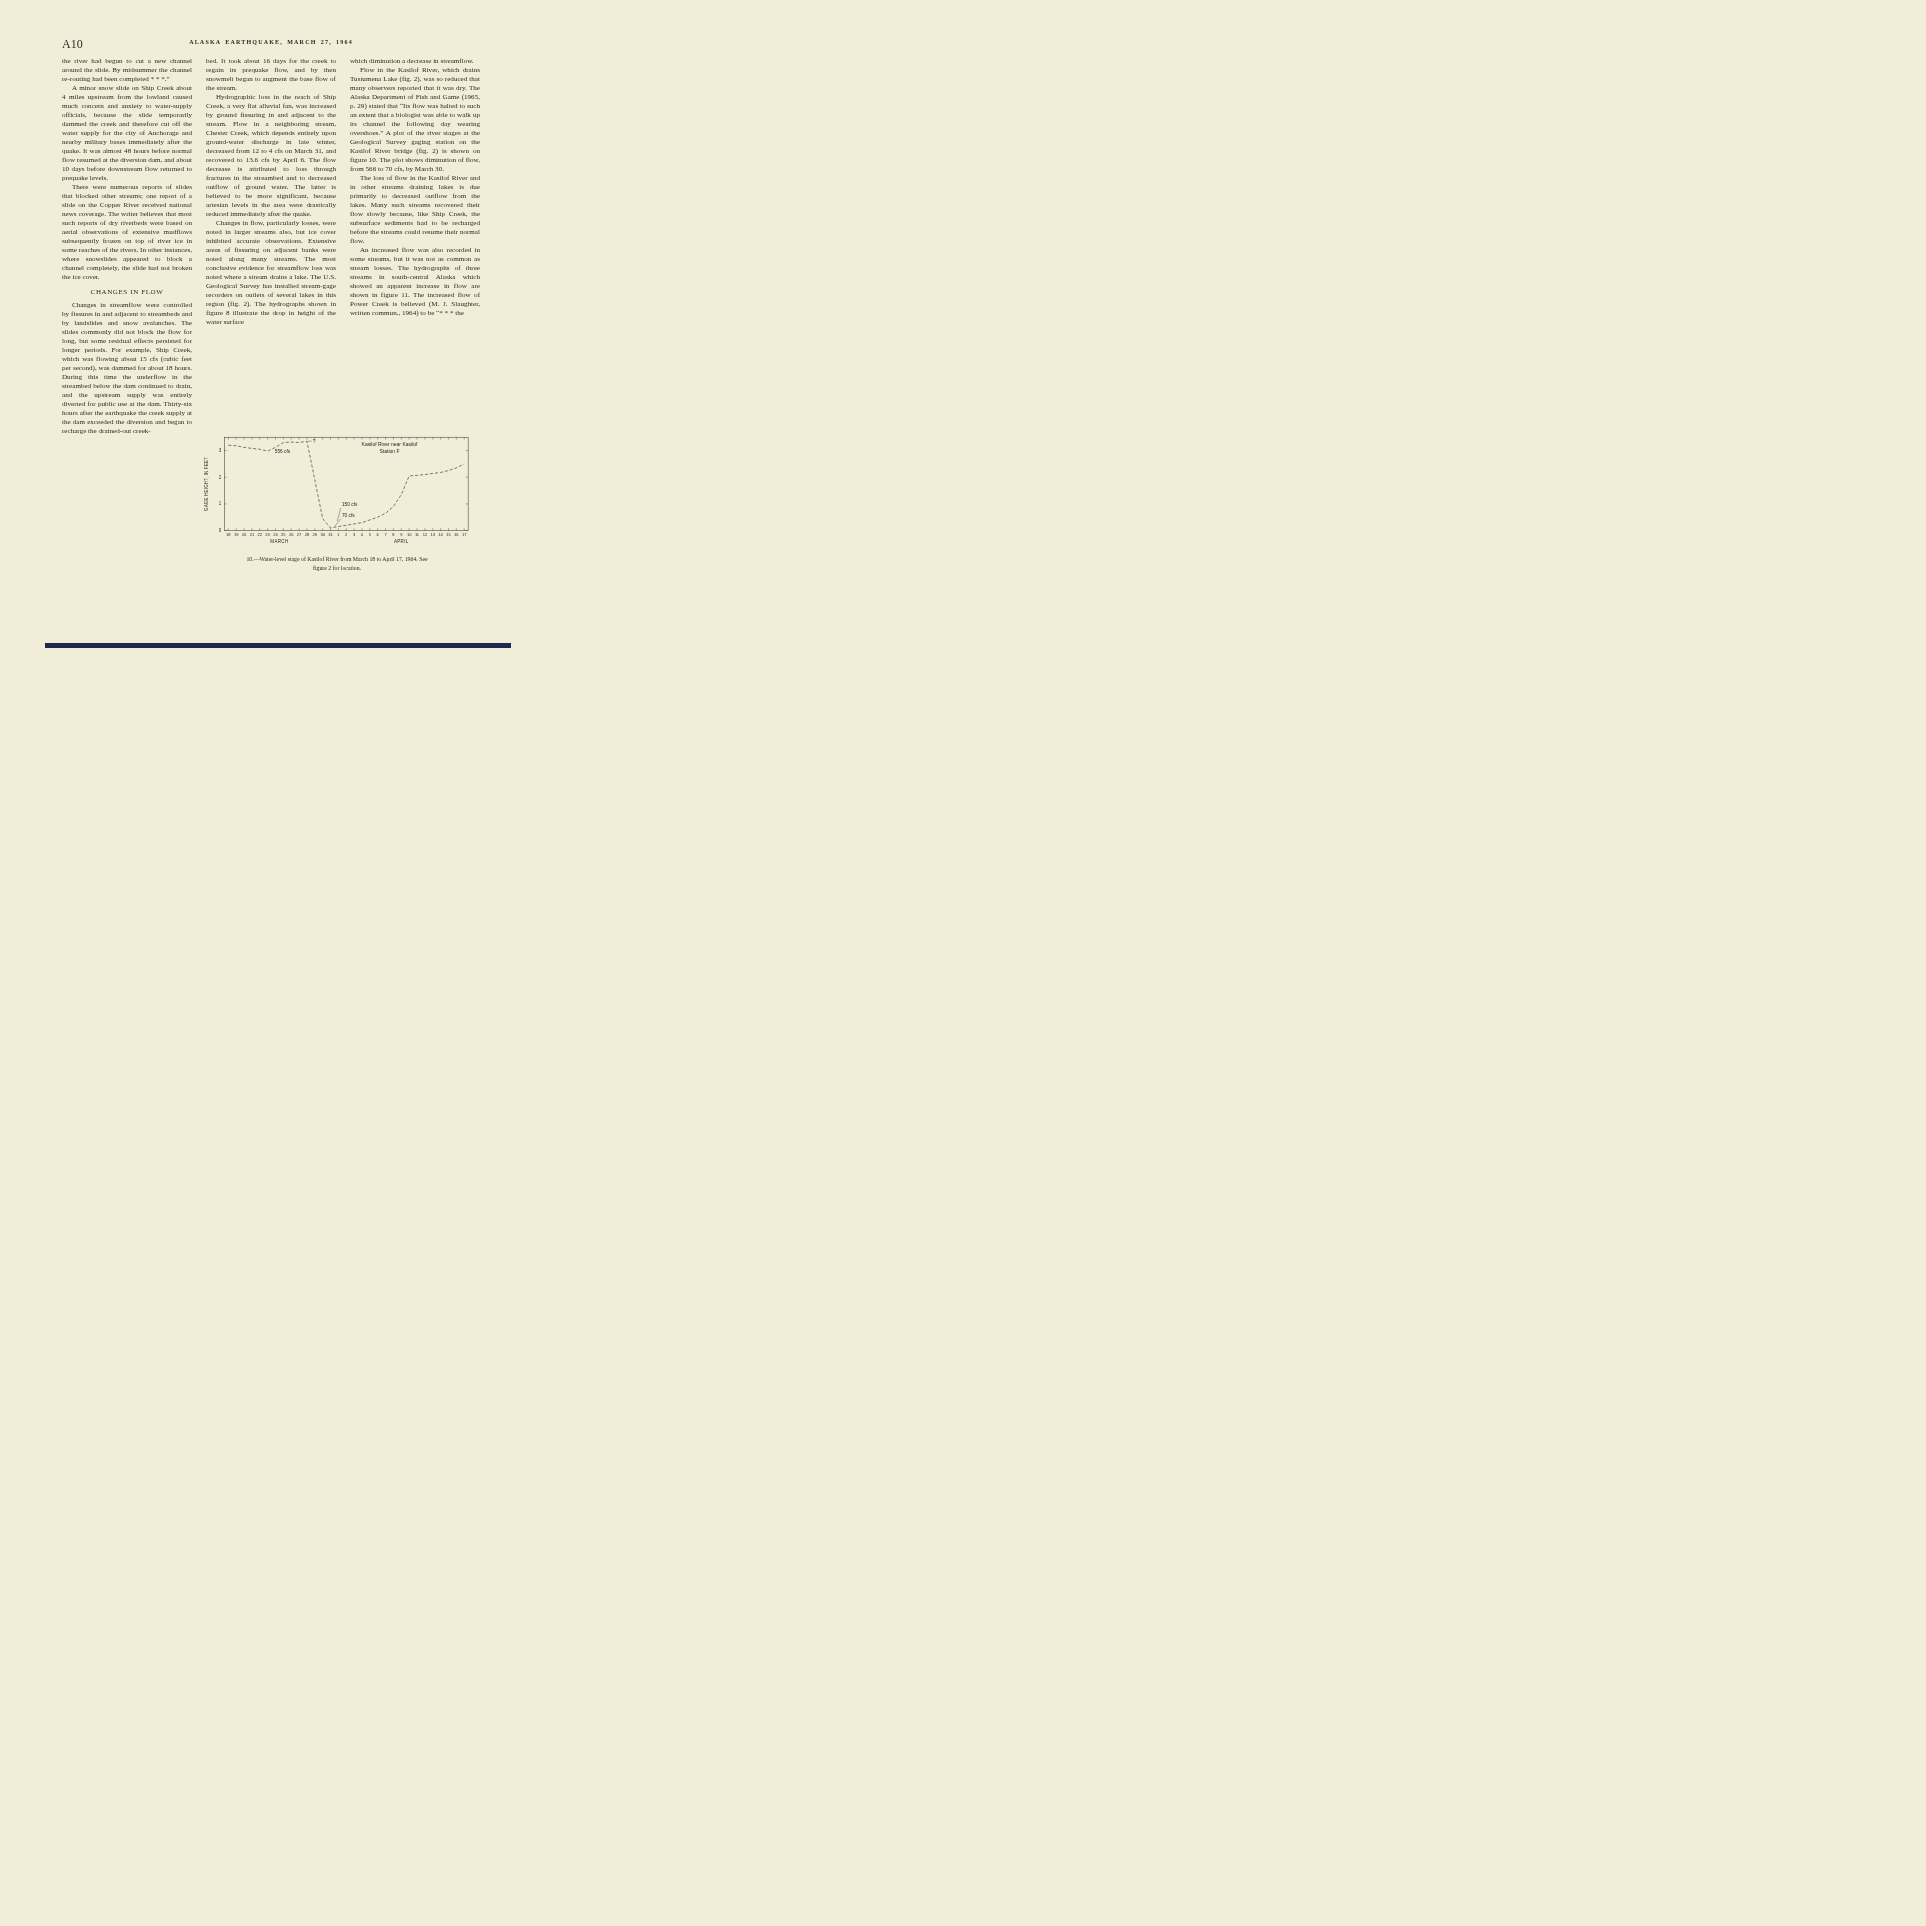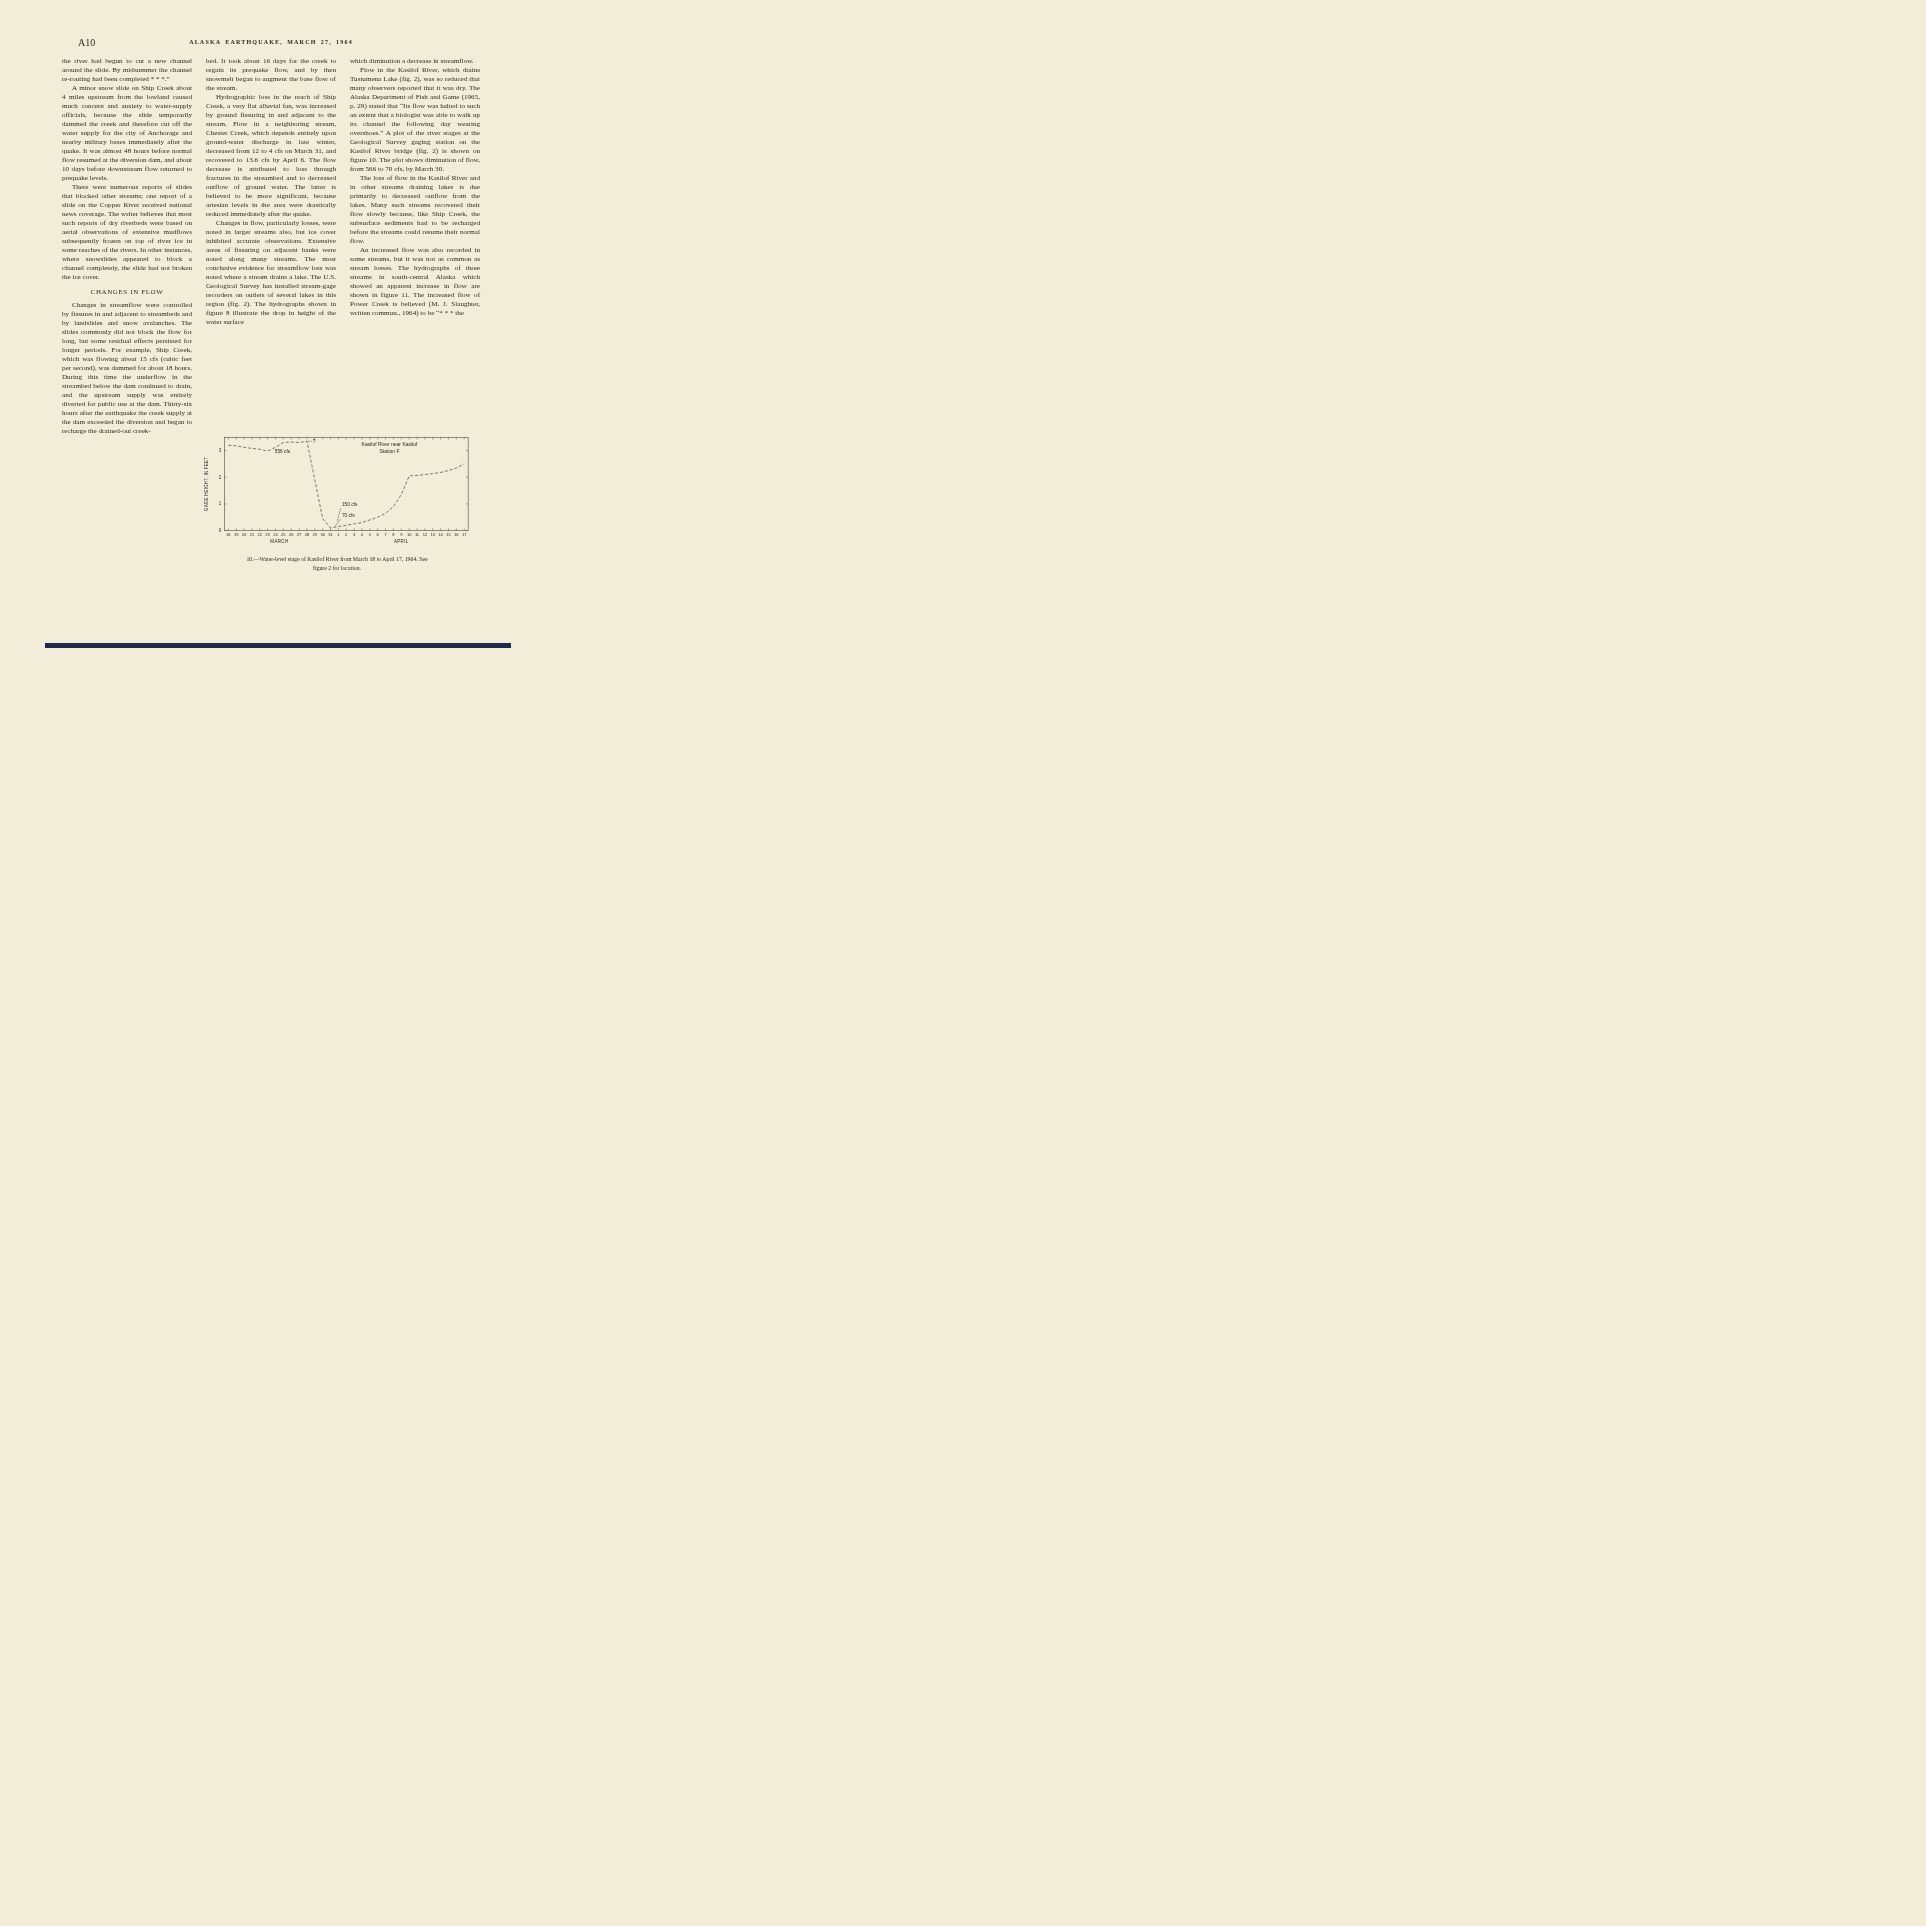--- a/index.html
+++ b/index.html
@@ -6,21 +6,21 @@
   html, body { margin: 0; padding: 0; }
   body {
     width: 512px; height: 648px;
     background: #f2edd9;
     color: #2f2a20;
     font-family: "Liberation Serif", serif;
     position: relative;
     overflow: hidden;
   }
   .page-header { position: absolute; top: 37px; left: 62px; width: 418px; height: 11.6px; }
-  .page-num { position: absolute; left: 16px; top: 0; font-size: 10px; }
+  .page-num { position: absolute; left: 0; top: 0; font-size: 12px; }
   .running-head {
     position: absolute; left: 0; right: 0; top: 1.5px;
     text-align: center; font-size: 6px; font-weight: bold;
     letter-spacing: 1.2px; word-spacing: 1.5px;
   }
   .columns {
     position: absolute; left: 62px; top: 57px; width: 418px;
     display: flex; gap: 14px; align-items: flex-start;
   }
   .col {

